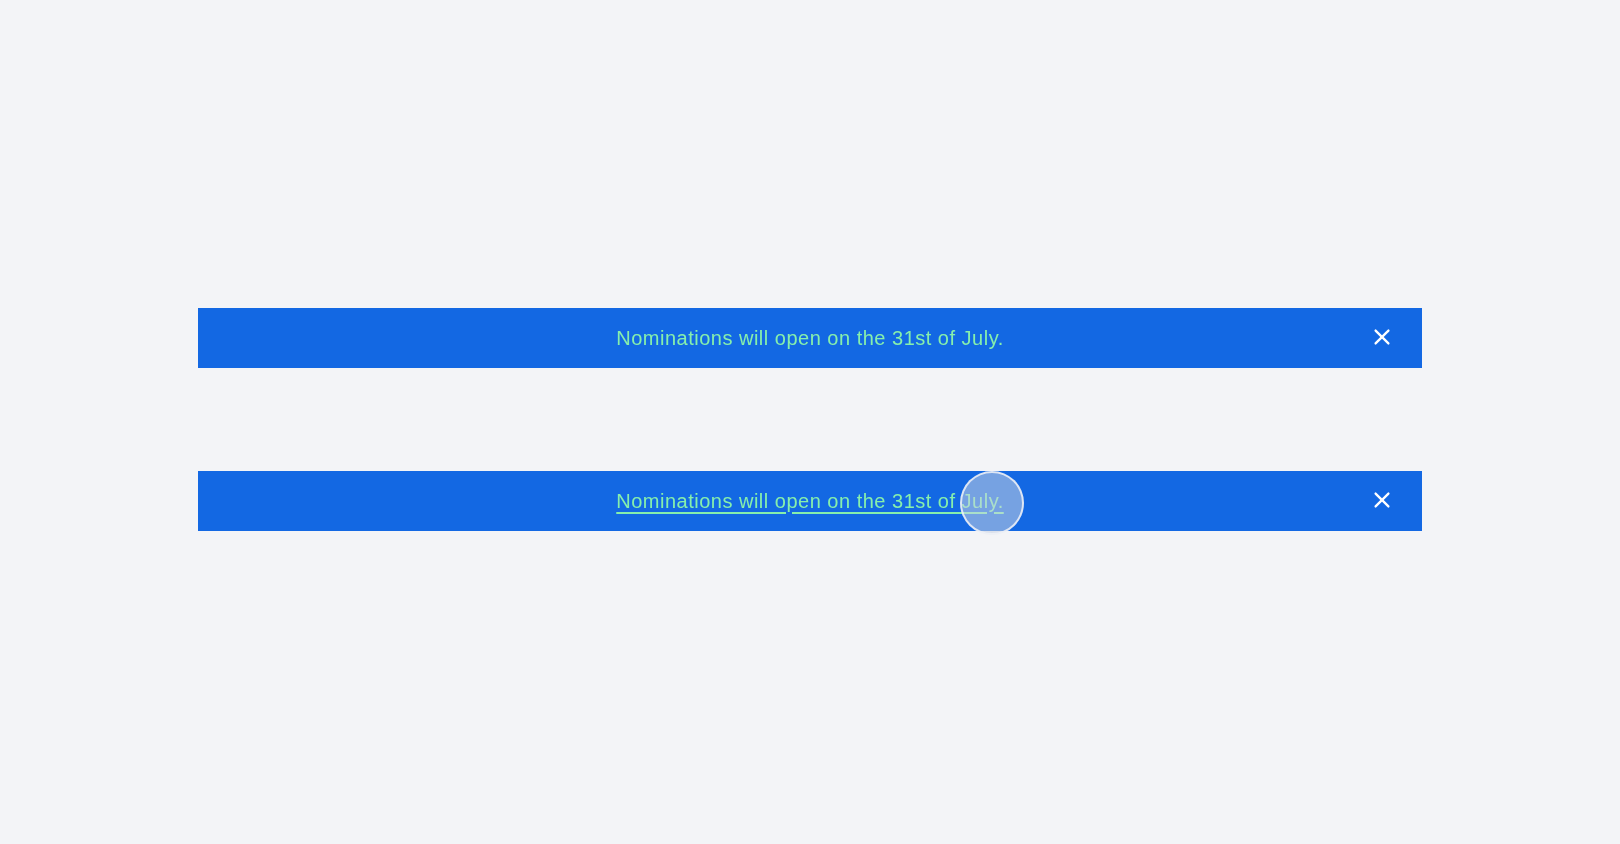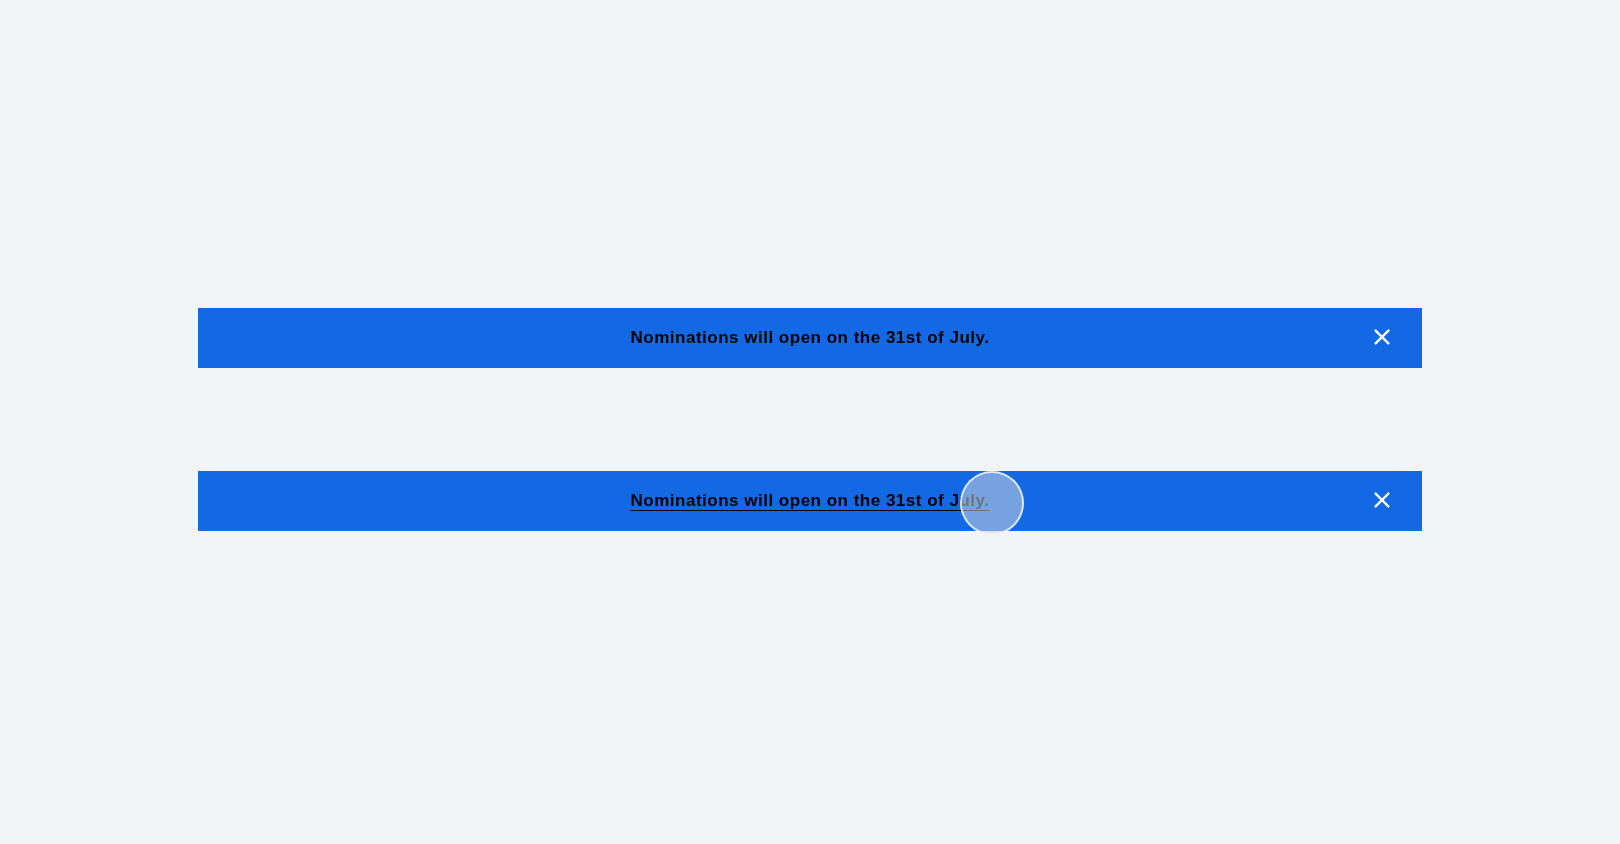--- a/index.html
+++ b/index.html
@@ -23,23 +23,23 @@
       background-color: #1368e3;
       display: flex;
       align-items: center;
       justify-content: center;
       position: relative;
     }
     .banner + .banner {
       margin-top: 103px;
     }
     .banner-text {
-      color: #000000;
-      font-size: 17px;
-      font-weight: 700;
+      color: #86efac;
+      font-size: 20px;
+      font-weight: 400;
       letter-spacing: 0.5px;
     }
     .banner-text.underlined {
       text-decoration: underline;
       text-underline-offset: 4px;
     }
     .close-btn {
       position: absolute;
       right: 28px;
       top: 50%;

